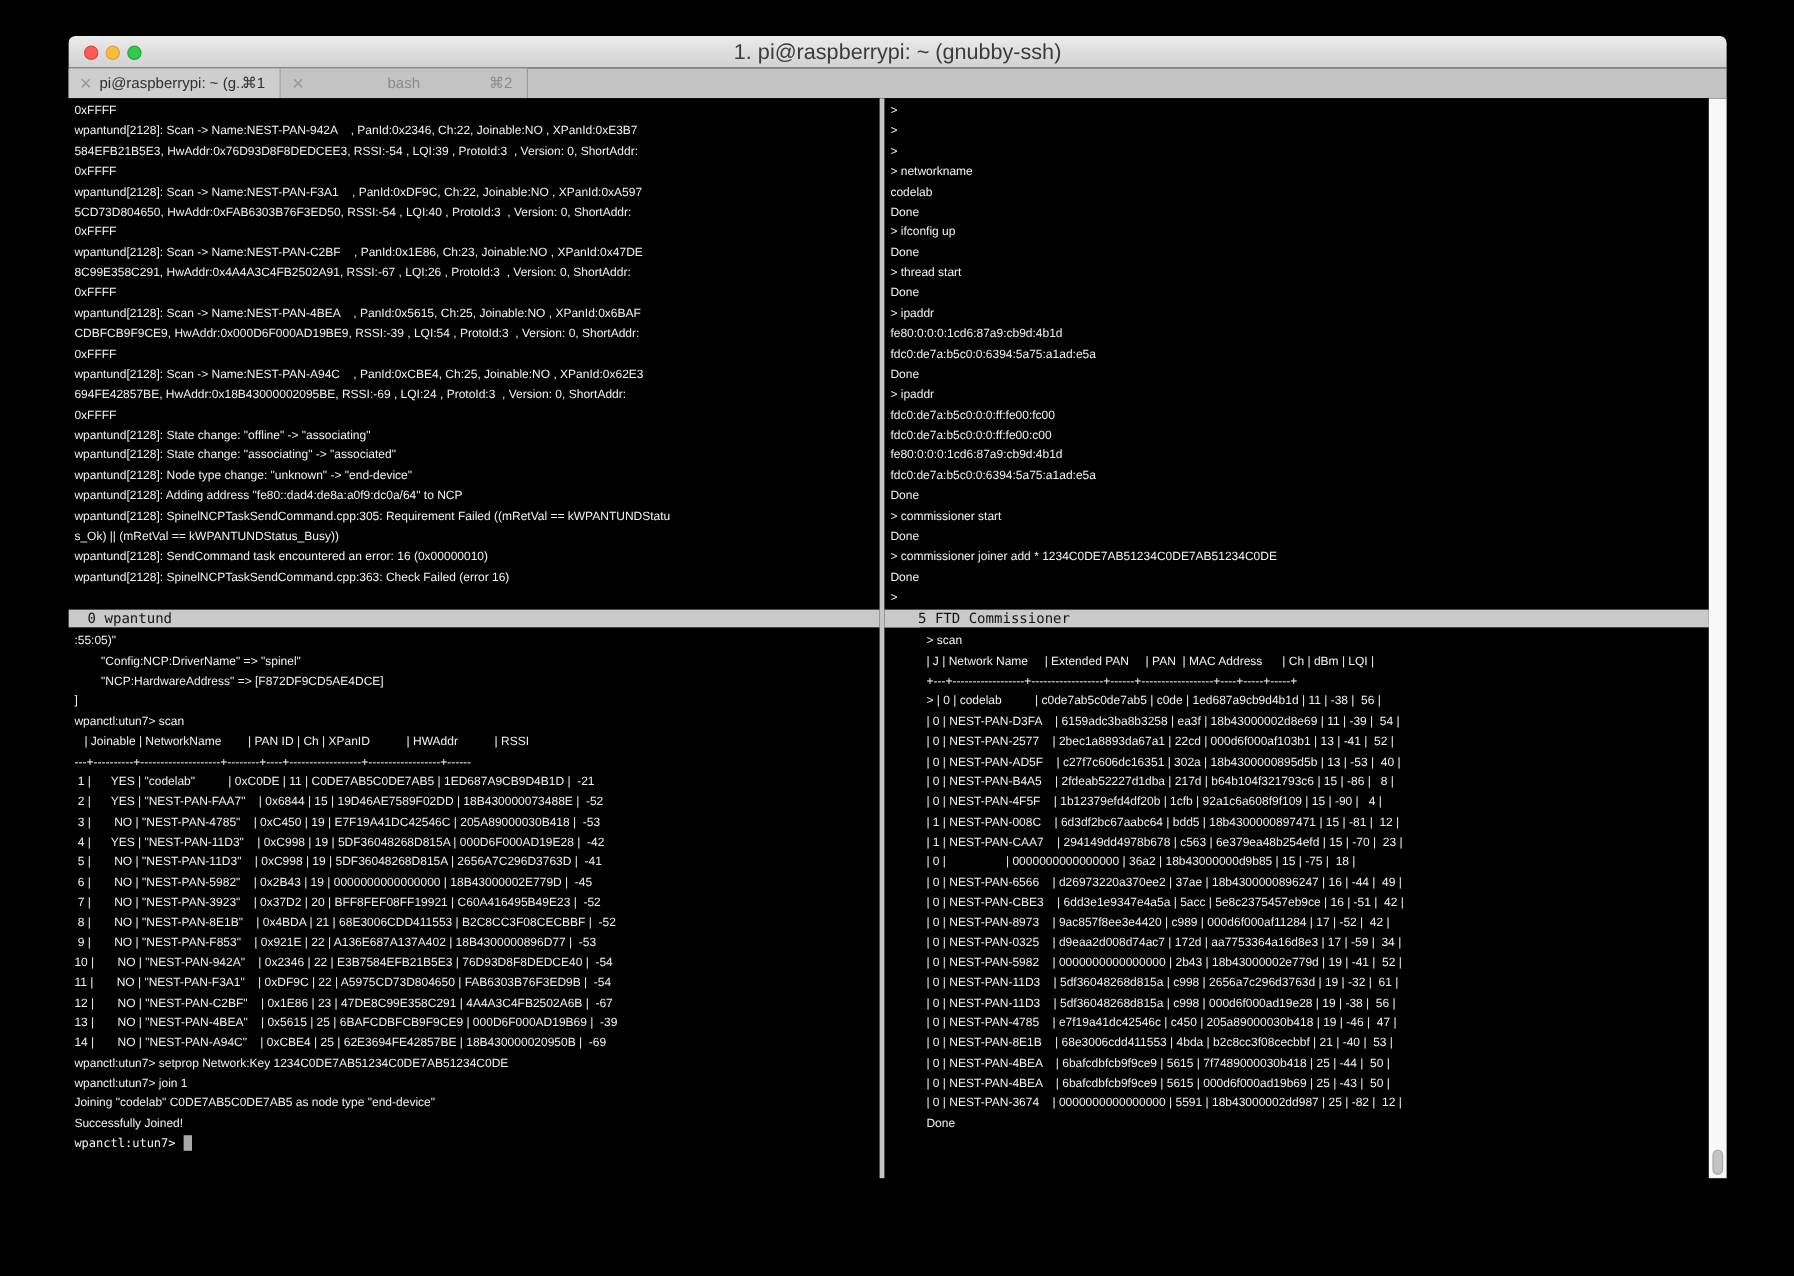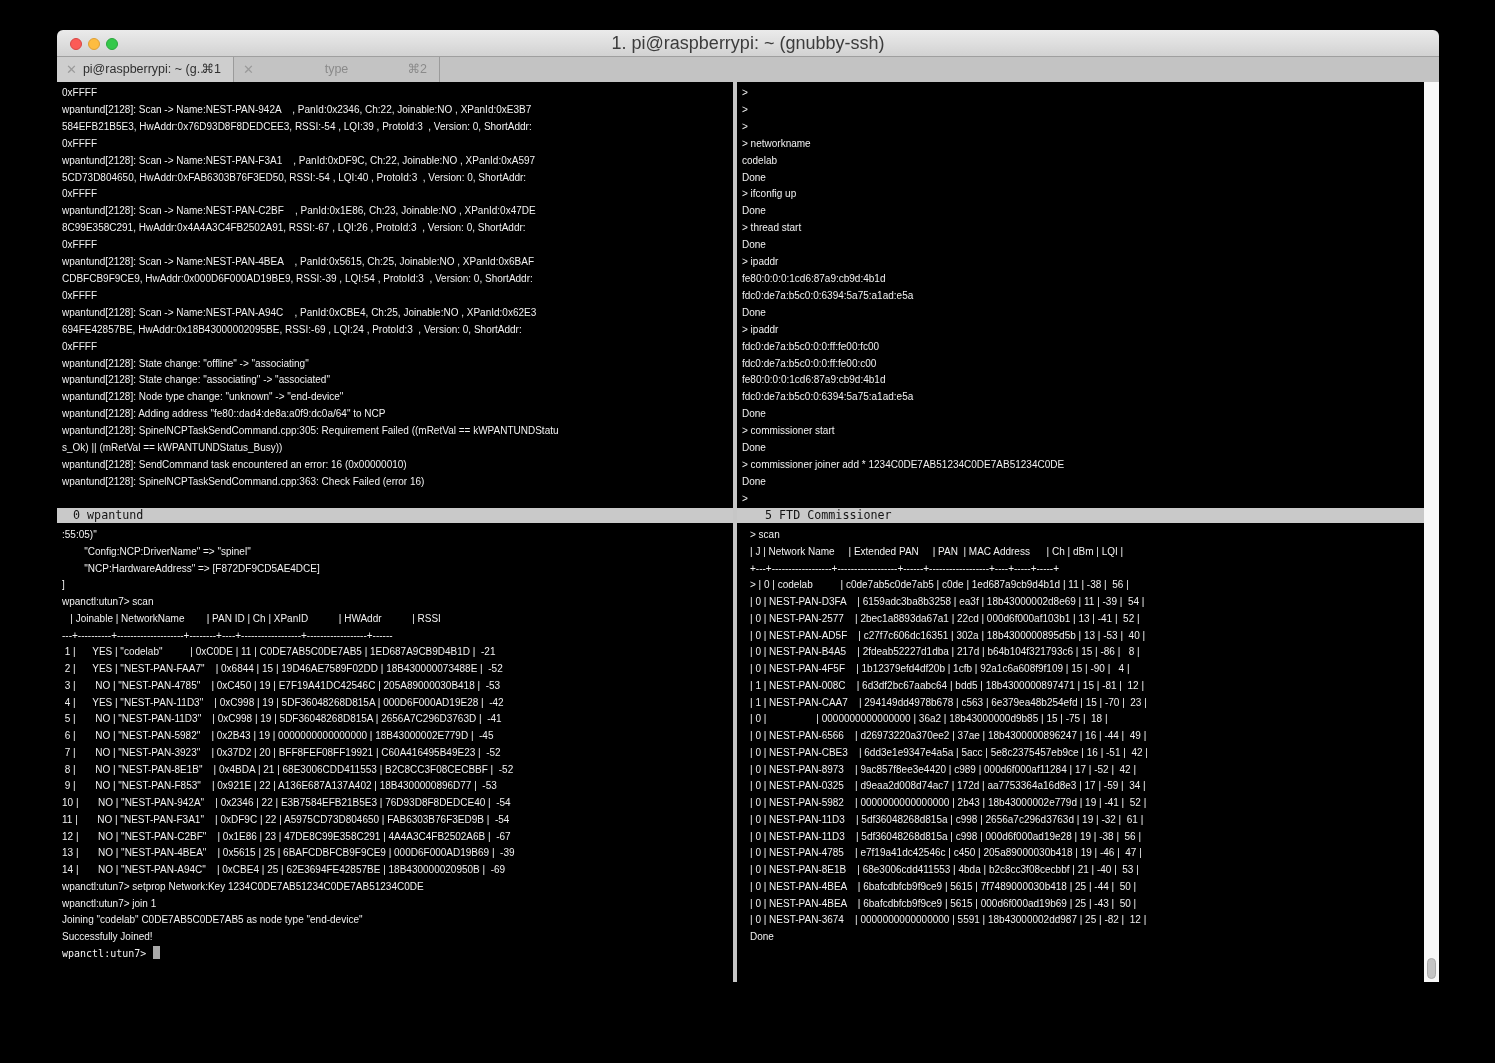--- a/index.html
+++ b/index.html
@@ -52,21 +52,21 @@
   #content { position:absolute; left:0; top:52px; width:1382px; height:900px; background:#000; }
 
   .term-pre {
     font-family:Liberation Sans, sans-serif;
     font-size:10px; color:#f2f2f2; white-space:pre; letter-spacing:0;
   }
   .pane { position:absolute; overflow:hidden; background:#000; }
   #pane-tl { left:0;   top:0;    width:676px; height:426px; }
   #pane-tr { left:680px; top:0;  width:687px; height:426px; }
   #pane-bl { left:0;   top:441px; width:676px; height:440px; }
-  #pane-br { left:688px; top:441px; width:687px; height:536px; }
+  #pane-br { left:710px; top:441px; width:687px; height:536px; }
   #pane-tl .term-pre, #pane-tr .term-pre { padding:3px 0 0 5px; line-height:16.9px; }
   #pane-bl .term-pre, #pane-br .term-pre { padding:4px 0 0 5px; line-height:16.75px; }
 
   .pane-bar {
     position:absolute; background:#c9c9c9; color:#141414;
     font-size:11.7px; line-height:15px;
     padding-left:28px; overflow:hidden; white-space:pre;
   }
   #bar-tl { left:0;    top:426px; width:676px; height:15px;padding-left:16px; }
   #bar-tr { left:680px; top:426px; width:687px; height:15px; }
@@ -102,21 +102,21 @@
   </div>
 
   <div id="tabbar">
     <div id="tab-1" class="tab">
       <span class="close-x">✕</span>
       <span class="tab-label">pi@raspberrypi: ~ (g...</span>
       <span class="tab-shortcut">⌘1</span>
     </div>
     <div id="tab-2" class="tab">
       <span class="close-x">✕</span>
-      <span class="tab-label">type</span>
+      <span class="tab-label">bash</span>
       <span class="tab-shortcut">⌘2</span>
     </div>
   </div>
 
   <div id="content">
 
     <div id="pane-tl" class="pane">
       <pre class="term-pre">0xFFFF
 wpantund[2128]: Scan -&gt; Name:NEST-PAN-942A    , PanId:0x2346, Ch:22, Joinable:NO , XPanId:0xE3B7
 584EFB21B5E3, HwAddr:0x76D93D8F8DEDCEE3, RSSI:-54 , LQI:39 , ProtoId:3  , Version: 0, ShortAddr:

